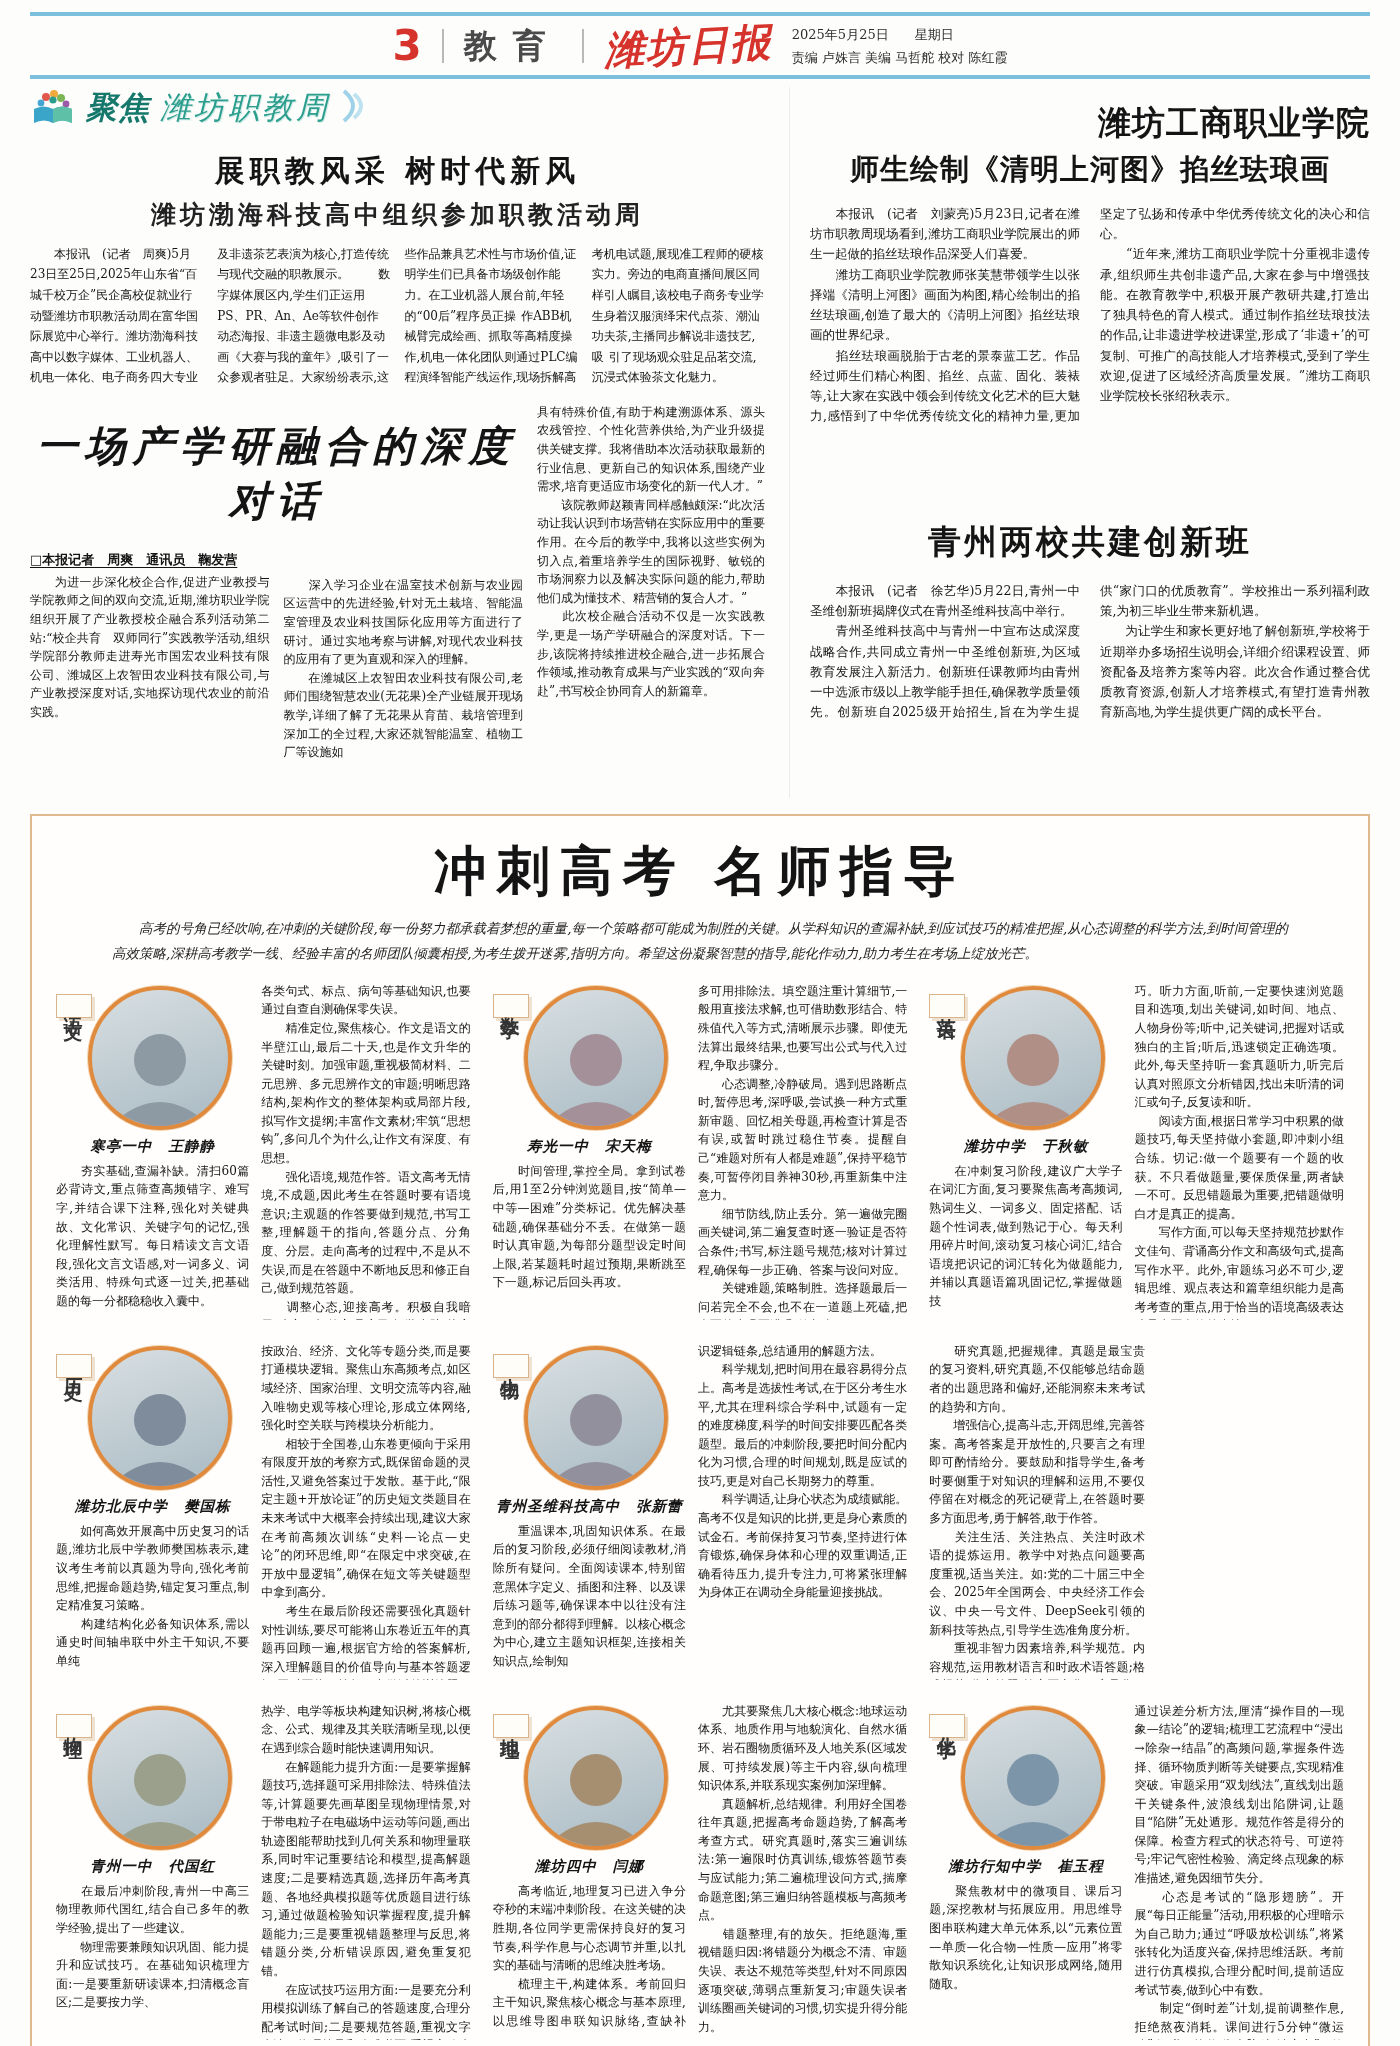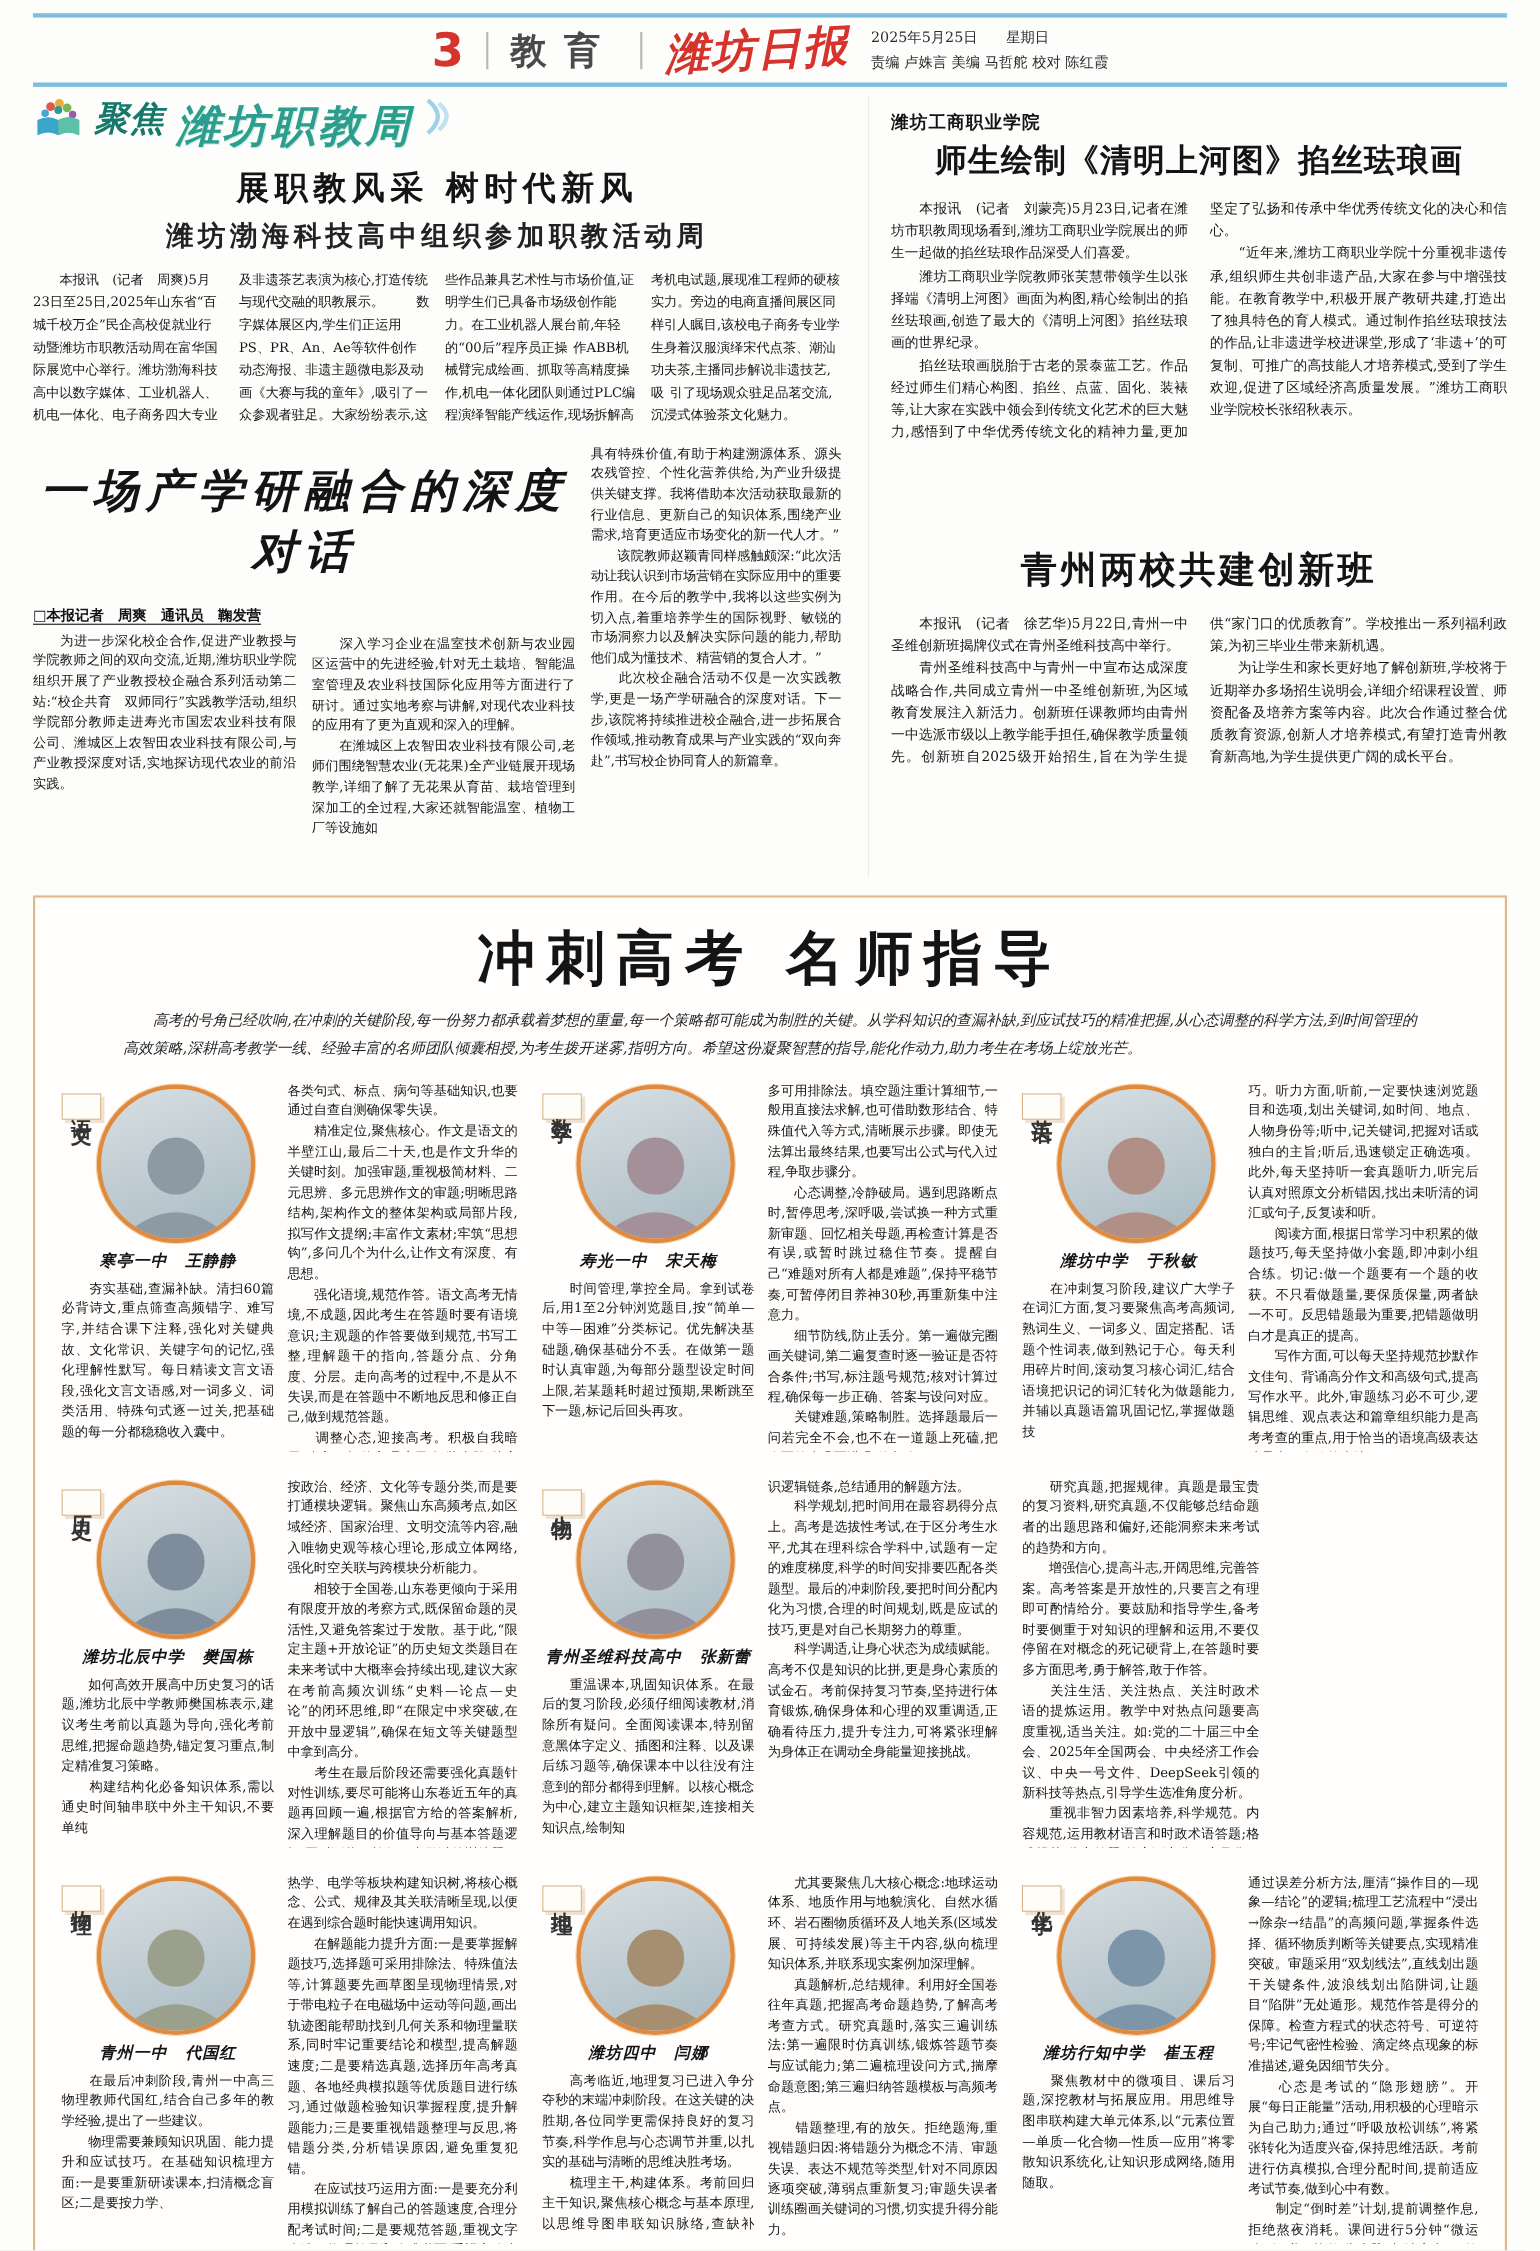--- a/index.html
+++ b/index.html
@@ -13,37 +13,37 @@
   .section-name{font-size:33px;letter-spacing:16px;color:#4a4a4a;font-weight:bold;}
   .masthead{font-size:40px;line-height:1;color:#d5332b;font-weight:bold;font-style:italic;transform:rotate(-3deg);letter-spacing:2px;}
   .date-block{font-size:13px;color:#2c2c2c;line-height:1.8;}
 
   .upper{display:grid;grid-template-columns:735px 1fr;gap:24px;margin-top:8px;}
   .leftcol{min-width:0;}
   .rightcol{min-width:0;border-left:1px solid #ececec;padding-left:20px;}
 
   .banner{display:flex;align-items:flex-start;gap:10px;height:56px;}
   .banner-kicker{font-size:31px;font-weight:bold;color:#15786b;font-style:italic;letter-spacing:1px;}
-  .banner-title{font-size:40px;font-weight:bold;font-style:italic;color:#2c9e8e;letter-spacing:3px;
+  .banner-title{font-size:31px;font-weight:normal;font-style:italic;color:#2c9e8e;letter-spacing:3px;
                 text-shadow:1px 1px 0 #cdeae4;}
   .swoosh{display:inline-block;}
 
   .a1-title{font-size:30px;font-weight:bold;text-align:center;letter-spacing:5px;margin:8px 0 2px;}
   .a1-sub{font-size:25px;text-align:center;letter-spacing:4px;margin:6px 0 12px;font-weight:bold;color:#222;}
   .bodytext{font-size:12px;line-height:1.55;text-align:justify;white-space:pre-line;}
   .cols4{column-count:4;column-gap:14px;height:148px;overflow:hidden;}
 
   .a2{display:grid;grid-template-columns:1fr 1fr 228px;gap:14px;margin-top:12px;}
   .a2-head{grid-column:1/3;font-size:41px;font-weight:bold;font-style:italic;text-align:center;
            letter-spacing:7px;padding:16px 0 8px;}
   .a2-side{grid-column:3;grid-row:1/3;height:318px;overflow:hidden;}
   .a2-byline{font-size:13px;font-weight:bold;margin-bottom:4px;text-decoration:underline;text-underline-offset:3px;}
   .a2-col{height:222px;overflow:hidden;}
 
-  .a3-kicker{font-size:16px;font-weight:bold;margin:14px 0 4px;letter-spacing:1px;}
+  .a3-kicker{font-size:33px;font-weight:bold;margin:14px 0 4px;letter-spacing:1px;text-align:right;}
   .a3-title{font-size:29px;font-weight:bold;margin:0 0 14px;letter-spacing:1px;text-align:center;}
   .cols2{column-count:2;column-gap:20px;font-size:12.5px;line-height:1.62;text-align:justify;white-space:pre-line;}
   .a3-text{height:288px;overflow:hidden;}
   .a4-title{font-size:33px;font-weight:bold;text-align:center;margin:28px 0 16px;letter-spacing:3px;font-family:Liberation Mono, monospace;}
   .a4-text{height:212px;overflow:hidden;}
 
   .feature{border:2px solid #e2b88f;margin-top:16px;padding:12px 24px 8px;background:#fffefd;}
   .f-title{font-size:53px;font-weight:bold;text-align:center;letter-spacing:10px;margin:8px 0 8px;}
   .f-intro{font-style:italic;font-size:13.5px;line-height:1.85;text-align:justify;margin:0 56px 16px;color:#222;white-space:pre-line;}
   .f-grid{display:grid;grid-template-columns:repeat(3,1fr);gap:22px;}

